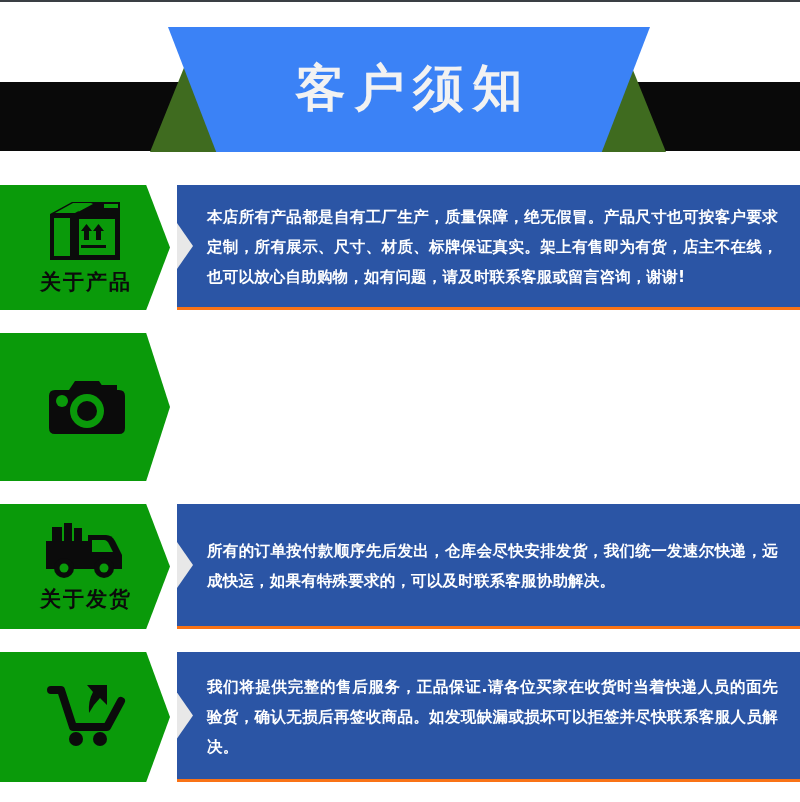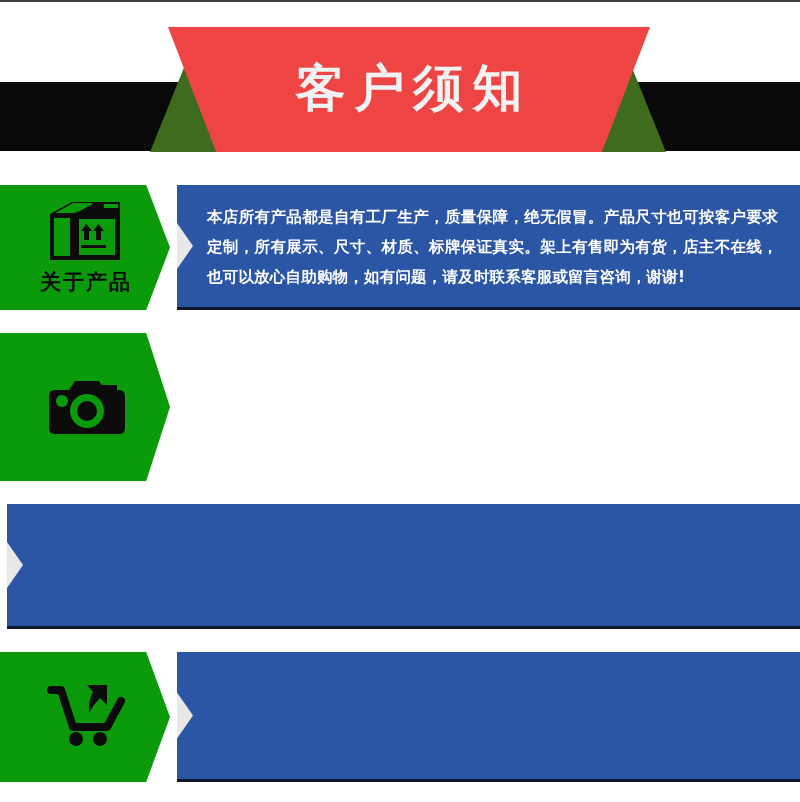--- a/index.html
+++ b/index.html
@@ -56,21 +56,21 @@
     height: 125px;
     background: #3f6b1f;
     clip-path: polygon(0% 0%, 28% 0%, 100% 100%, 0% 100%);
   }
   .ribbon-main {
     position: absolute;
     left: 168px;
     top: 27px;
     width: 482px;
     height: 125px;
-    background: #ef4444;
+    background: #3b82f6;
     clip-path: polygon(0% 0%, 100% 0%, 90% 100%, 10% 100%);
     display: flex;
     align-items: center;
     justify-content: center;
   }
   .ribbon-title {
     color: #f2f2f2;
     font-size: 50px;
     font-weight: bold;
     letter-spacing: 9px;
@@ -127,21 +127,21 @@
   .panel {
     position: relative;
     flex: 1 1 auto;
     margin-left: 7px;
     background: #2b55a5;
     color: #ffffff;
     box-sizing: border-box;
     padding: 19px 22px 17px 30px;
     display: flex;
     align-items: center;
-    border-bottom: 3px solid #0f172a;
+    border-bottom: 3px solid #f97316;
   }
   .panel-notch {
     position: absolute;
     left: 0;
     top: 50%;
     transform: translateY(-50%);
     width: 16px;
     height: 46px;
     background: #e8e8e8;
     clip-path: polygon(0% 0%, 100% 50%, 0% 100%);
@@ -218,22 +218,43 @@
           <circle cx="42" cy="33" r="17" fill="#0a9a0a"></circle>
           <circle cx="42" cy="33" r="10" fill="#0b0b0b"></circle>
           <circle cx="17" cy="23" r="6" fill="#0a9a0a"></circle>
           <path d="M56 7 L72 7 L72 12 L56 12 Z" fill="#0b0b0b"></path>
         </svg>
       </span>
     </div>
   </div>
 
   <div class="row row-3">
+    <div class="tag">
+      <span class="tag-icon">
+        <svg width="86" height="58" viewBox="0 0 86 58" xmlns="http://www.w3.org/2000/svg">
+          <g fill="#0b0b0b">
+            <path d="M10 6 L20 6 L20 20 L10 20 Z"></path>
+            <path d="M22 2 L30 2 L30 20 L22 20 Z"></path>
+            <path d="M32 7 L40 7 L40 20 L32 20 Z"></path>
+            <path d="M4 20 L46 20 L46 42 L4 42 Z"></path>
+            <path d="M46 14 L64 14 Q70 14 73 20 L80 34 L80 42 L46 42 Z"></path>
+            <path d="M4 42 L80 42 L80 48 L4 48 Z"></path>
+          </g>
+          <path d="M50 19 L62 19 Q65 19 67 23 L71 31 L50 31 Z" fill="#0a9a0a"></path>
+          <circle cx="22" cy="47" r="10" fill="#0b0b0b"></circle>
+          <circle cx="22" cy="47" r="4.5" fill="#0a9a0a"></circle>
+          <circle cx="62" cy="47" r="10" fill="#0b0b0b"></circle>
+          <circle cx="62" cy="47" r="4.5" fill="#0a9a0a"></circle>
+        </svg>
+      </span>
+      <span class="tag-label">关于发货</span>
+    </div>
     <div class="panel">
       <div class="panel-notch"></div>
+      <div class="panel-text">所有的订单按付款顺序先后发出，仓库会尽快安排发货，我们统一发速尔快递，远成快运，如果有特殊要求的，可以及时联系客服协助解决。</div>
     </div>
   </div>
 
   <div class="row row-4">
     <div class="tag">
       <span class="tag-icon">
         <svg width="84" height="66" viewBox="0 0 84 66" xmlns="http://www.w3.org/2000/svg">
           <g fill="none" stroke="#0b0b0b" stroke-width="8" stroke-linecap="round" stroke-linejoin="round">
             <path d="M8 9 L18 9 L30 46 L64 46 L78 20"></path>
           </g>
@@ -241,16 +262,17 @@
             <path d="M44 4 L64 4 L64 24 L57 17 Q50 24 46 32 Q45 20 50 11 Z"></path>
           </g>
           <circle cx="33" cy="58" r="7" fill="#0b0b0b"></circle>
           <circle cx="57" cy="58" r="7" fill="#0b0b0b"></circle>
         </svg>
       </span>
       <span class="tag-label"></span>
     </div>
     <div class="panel">
       <div class="panel-notch"></div>
+      <div class="panel-text">我们将提供完整的售后服务，正品保证.请各位买家在收货时当着快递人员的面先验货，确认无损后再签收商品。如发现缺漏或损坏可以拒签并尽快联系客服人员解决。</div>
     </div>
   </div>
 
 </div>
 
 </body></html>

